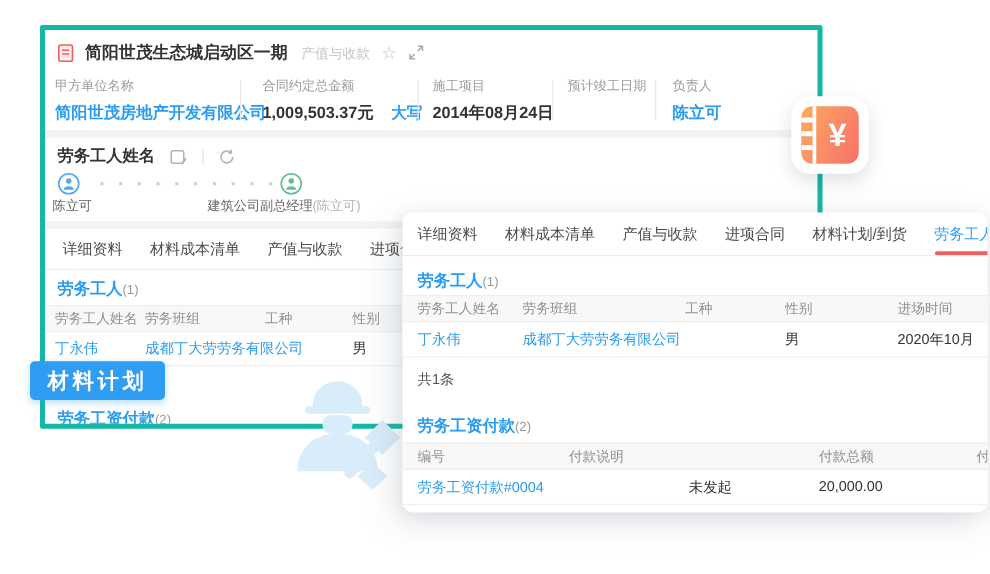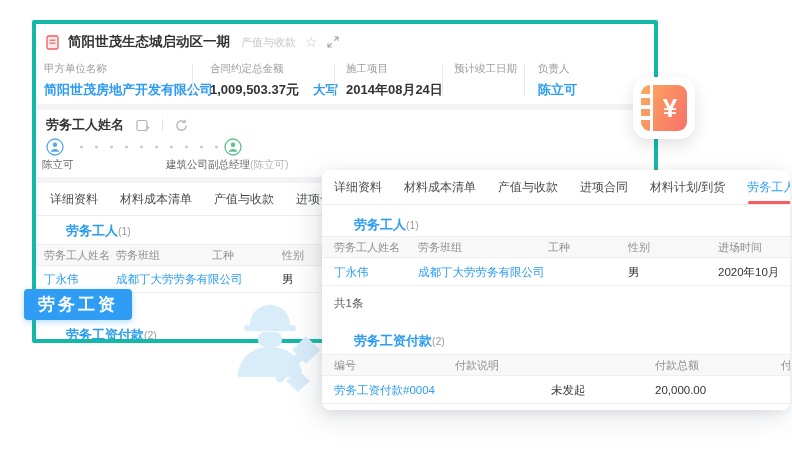--- a/index.html
+++ b/index.html
@@ -38,21 +38,21 @@
     background-image:radial-gradient(circle,#cdcdcd 1.4px,transparent 1.6px);
     background-size:15px 4px; background-repeat:repeat-x; background-position:0 50%;
   }
   
   .tabs { display:flex; align-items:center; gap:22px; font-size:12px; color:#4a4a4a; }
   .tab { position:relative; height:100%; display:flex; align-items:center; cursor:pointer; white-space:nowrap; }
   .tab.active { color:#2a9ff6; }
   .tab.active::after { content:""; position:absolute; left:1px; right:1px; bottom:0; height:3px; background:#f25e5e; border-radius:2px; }
   .back-tabs { position:absolute; left:0; top:159px; right:0; height:33px; padding-left:14px; border-bottom:1px solid #ededed; }
   
-  .sec-title { position:absolute; font-size:13px; font-weight:bold; color:#2b9cf2; white-space:nowrap;margin-left:20px; }
+  .sec-title { position:absolute; font-size:13px; font-weight:bold; color:#2b9cf2; white-space:nowrap; }
   .sec-count { font-size:10.5px; font-weight:normal; color:#9a9a9a; }
   .thead { position:absolute; left:0; right:0; background:#f8f8f8; border-top:1px solid #eeeeee; border-bottom:1px solid #eeeeee; }
   .trow  { position:absolute; left:0; right:0; border-bottom:1px solid #f0f0f0; background:#fff; }
   .cell { position:absolute; top:50%; transform:translateY(-50%); font-size:11px; white-space:nowrap; overflow:hidden; }
   .thead .cell { color:#8f8f8f; }
   .trow .cell { color:#333; font-size:11.5px; }
   .cell.link { color:#2b9cf2; cursor:pointer; }
   
   .watermark { position:absolute; left:220px; top:294px; z-index:2; }
   
@@ -218,21 +218,21 @@
     <path d="M30 30a20 19 0 0 1 40 0v3H30z"></path>
     <rect x="24" y="31" width="52" height="6" rx="3"></rect>
     <rect x="38" y="38" width="24" height="15" rx="7"></rect>
     <path d="M18 78C22 59 36 53 50 53s28 6 32 25v5H18z"></path>
     <path d="M60 84 84 58" stroke="#d9ecfa" stroke-width="9" stroke-linecap="round" fill="none"></path>
     <path d="M86 42 100 56 86 70 72 56z"></path>
     <path d="M78 76 90 87 78 98 66 87z"></path>
   </svg>
 </div>
 
-<div class="wage-badge">劳务工资</div>
+<div class="wage-badge">材料计划</div>
 
 <div class="front-panel">
   <div class="tabs front-tabs">
     <div class="tab">详细资料</div>
     <div class="tab">材料成本清单</div>
     <div class="tab">产值与收款</div>
     <div class="tab">进项合同</div>
     <div class="tab">材料计划/到货</div>
     <div class="tab active">劳务工人</div>
   </div>

